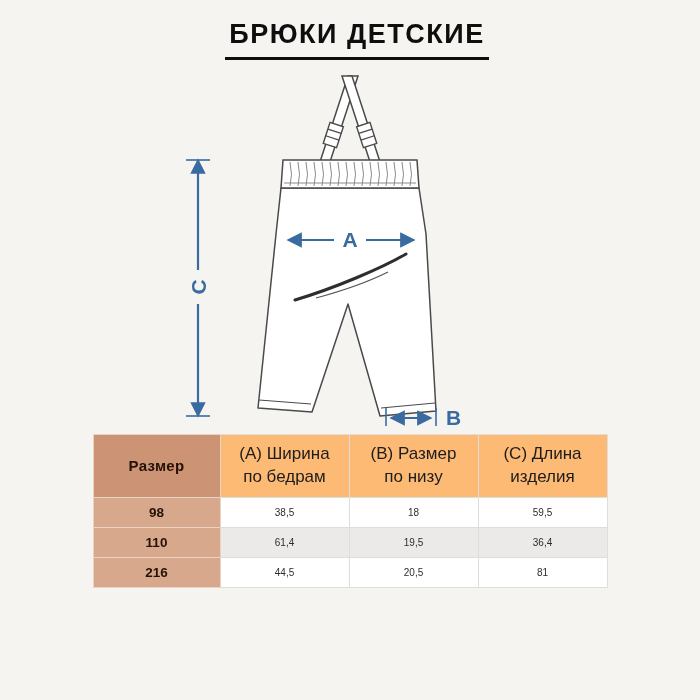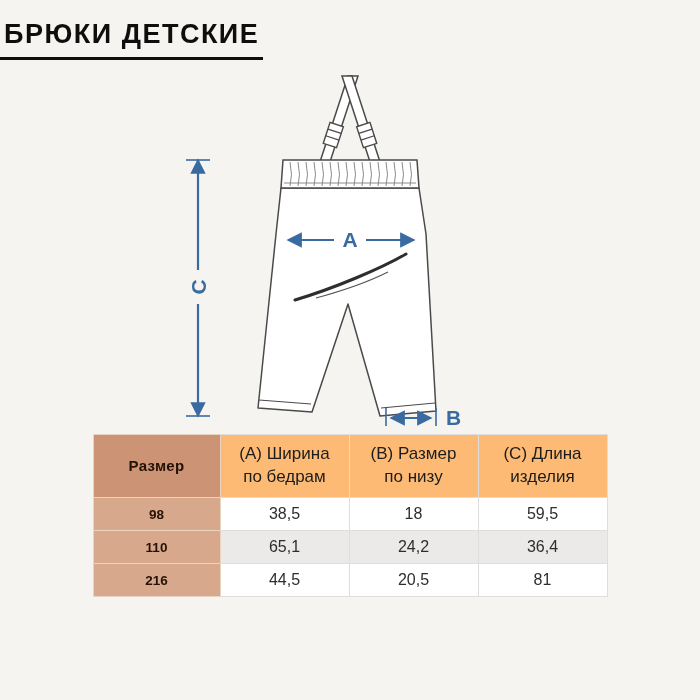--- a/index.html
+++ b/index.html
@@ -4,21 +4,21 @@
 <style>
   html,body { margin:0; padding:0; }
   body {
     width:700px; height:700px;
     background:#f6f4f0;
     font-family:"Liberation Sans", sans-serif;
     color:#1c1c1c;
   }
   .page { width:700px; height:700px; overflow:hidden; position:relative; }
 
-  .title-wrap { padding-top:19px; }
+  .title-wrap { text-align:center; padding-top:19px;margin-left:14px; }
   .title-wrap .title {
     display:inline-block;
     font-size:27px; font-weight:bold; letter-spacing:1.5px;
     color:#0e0e0e;
     border-bottom:3px solid #0e0e0e;
     padding:0 4px 7px 4px;
   }
 
   .diagram-wrap { width:440px; height:362px; margin:4px auto 0; }
 
@@ -37,21 +37,21 @@
 
   .size-table thead th { height:54px; background:#fdba74; font-size:17px; font-weight:400; line-height:1.35; padding:4px 12px; }
   .size-table thead th.size-head {
     background:#cc9474;
     color:#241206; font-size:15px; font-weight:bold; letter-spacing:.3px;
     border-color:#e9d4c4;
   }
   .size-table tbody tr { height:29px; }
   .size-table tbody tr:nth-child(even) td { background:#ebeae8; }
   .size-table tbody tr:nth-child(odd) td { background:#ffffff; }
-  .size-table tbody td { font-size:16px; color:#2d2d2d; }
+  .size-table tbody td { font-size:10px; color:#2d2d2d; }
   .size-table tbody td.size-cell {
     background:#d8a88c !important;
     font-weight:bold; font-size:13.5px; color:#241206;
     border-color:#e9d4c4;
   }
 </style>
 </head>
 <body>
 
 <div class="page">
@@ -137,22 +137,22 @@
     </thead>
     <tbody>
       <tr>
         <td class="size-cell">98</td>
         <td>38,5</td>
         <td>18</td>
         <td>59,5</td>
       </tr>
       <tr>
         <td class="size-cell">110</td>
-        <td>65,1</td>
-        <td>24,2</td>
+        <td>61,4</td>
+        <td>19,5</td>
         <td>36,4</td>
       </tr>
       <tr>
         <td class="size-cell">216</td>
         <td>44,5</td>
         <td>20,5</td>
         <td>81</td>
       </tr>
     </tbody>
   </table>

